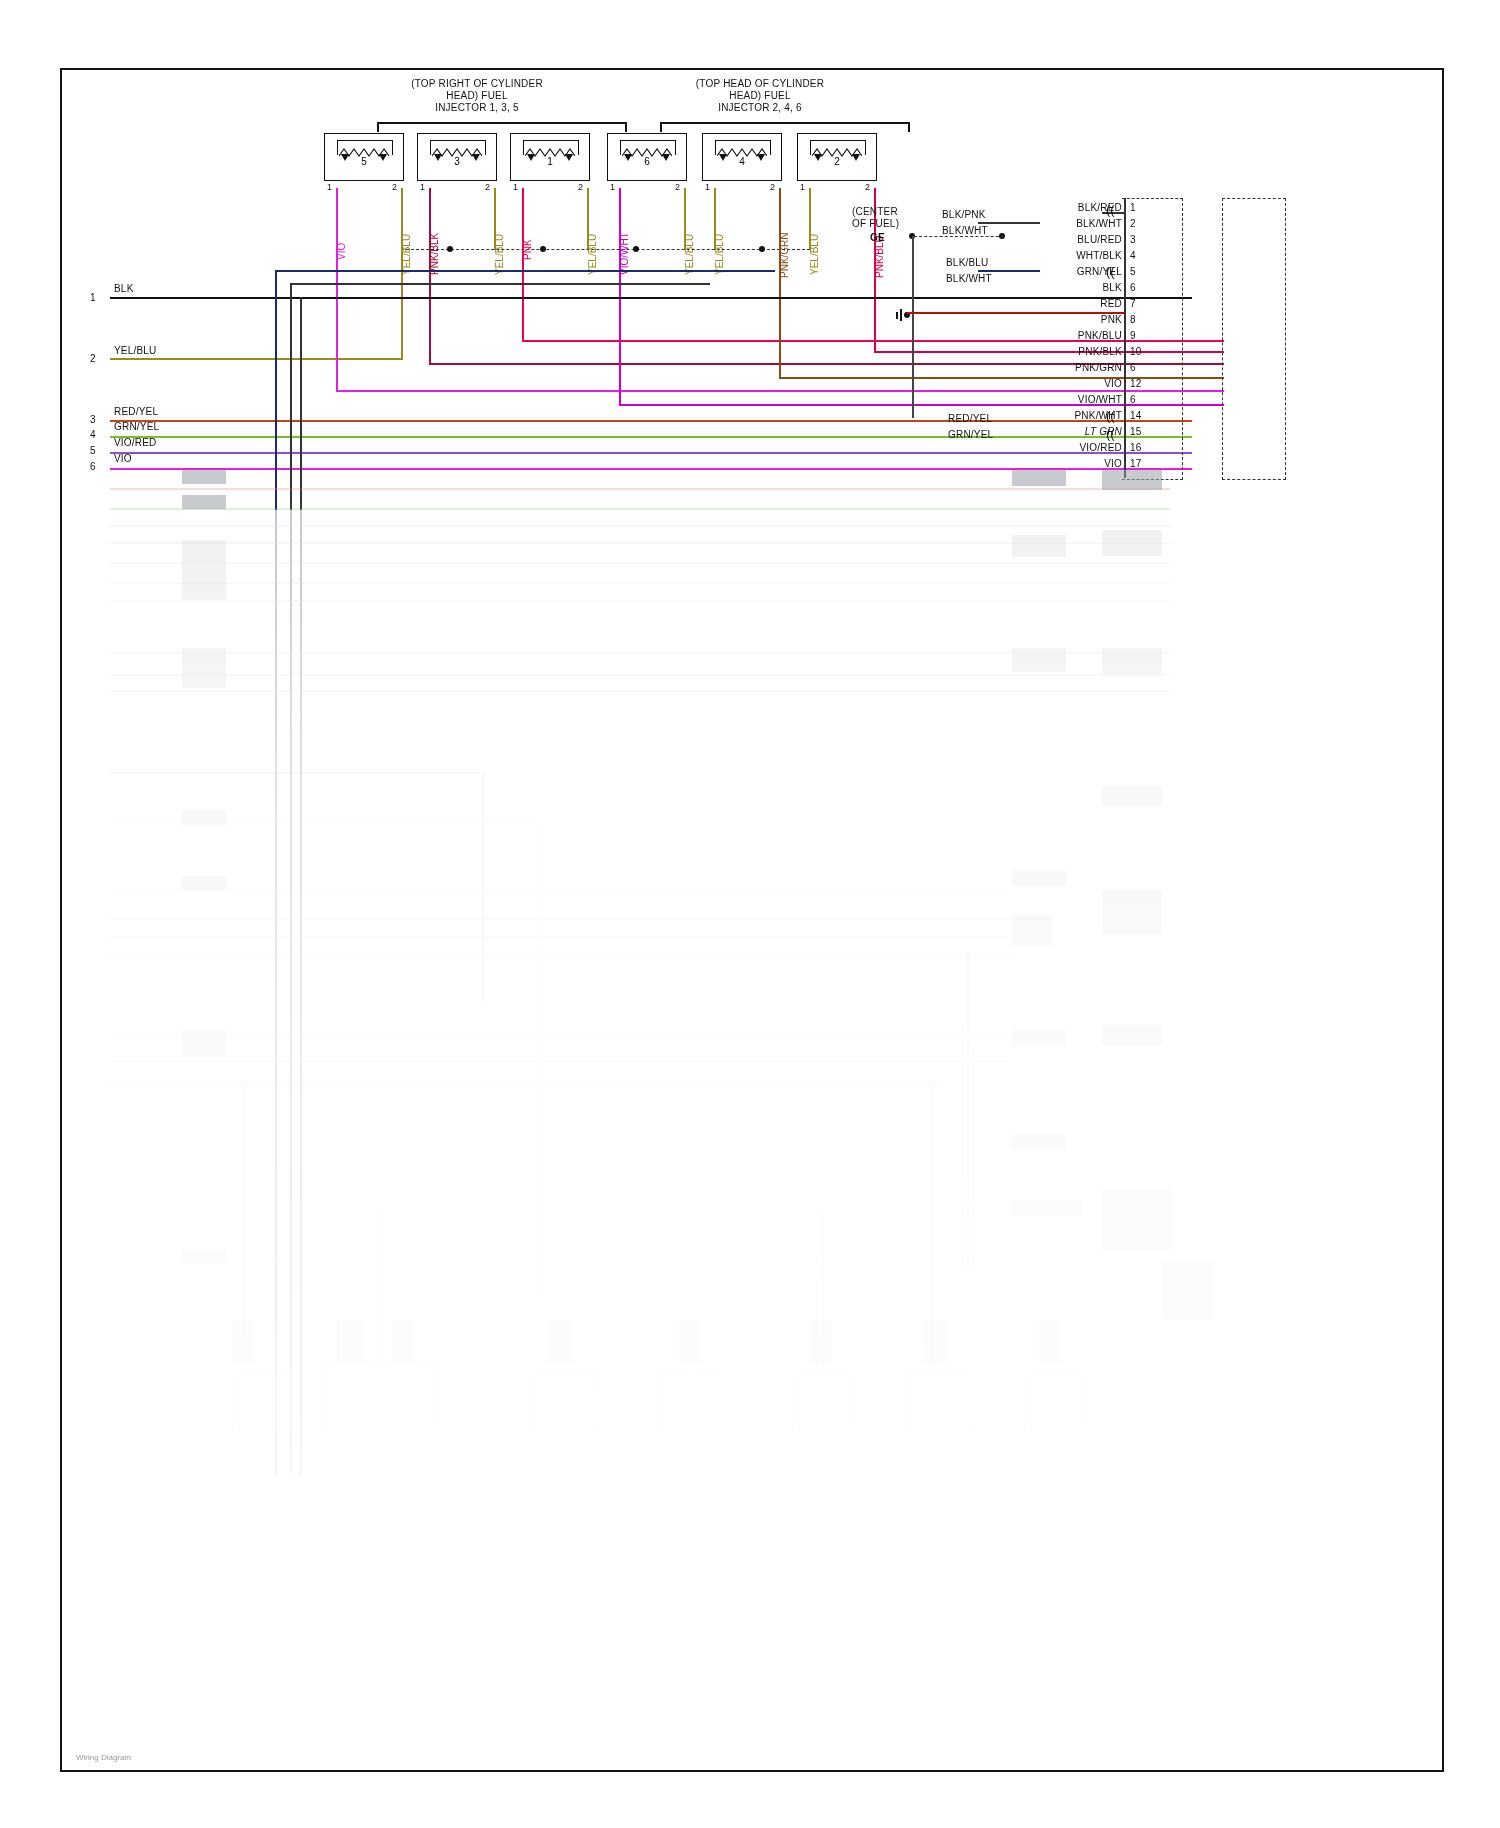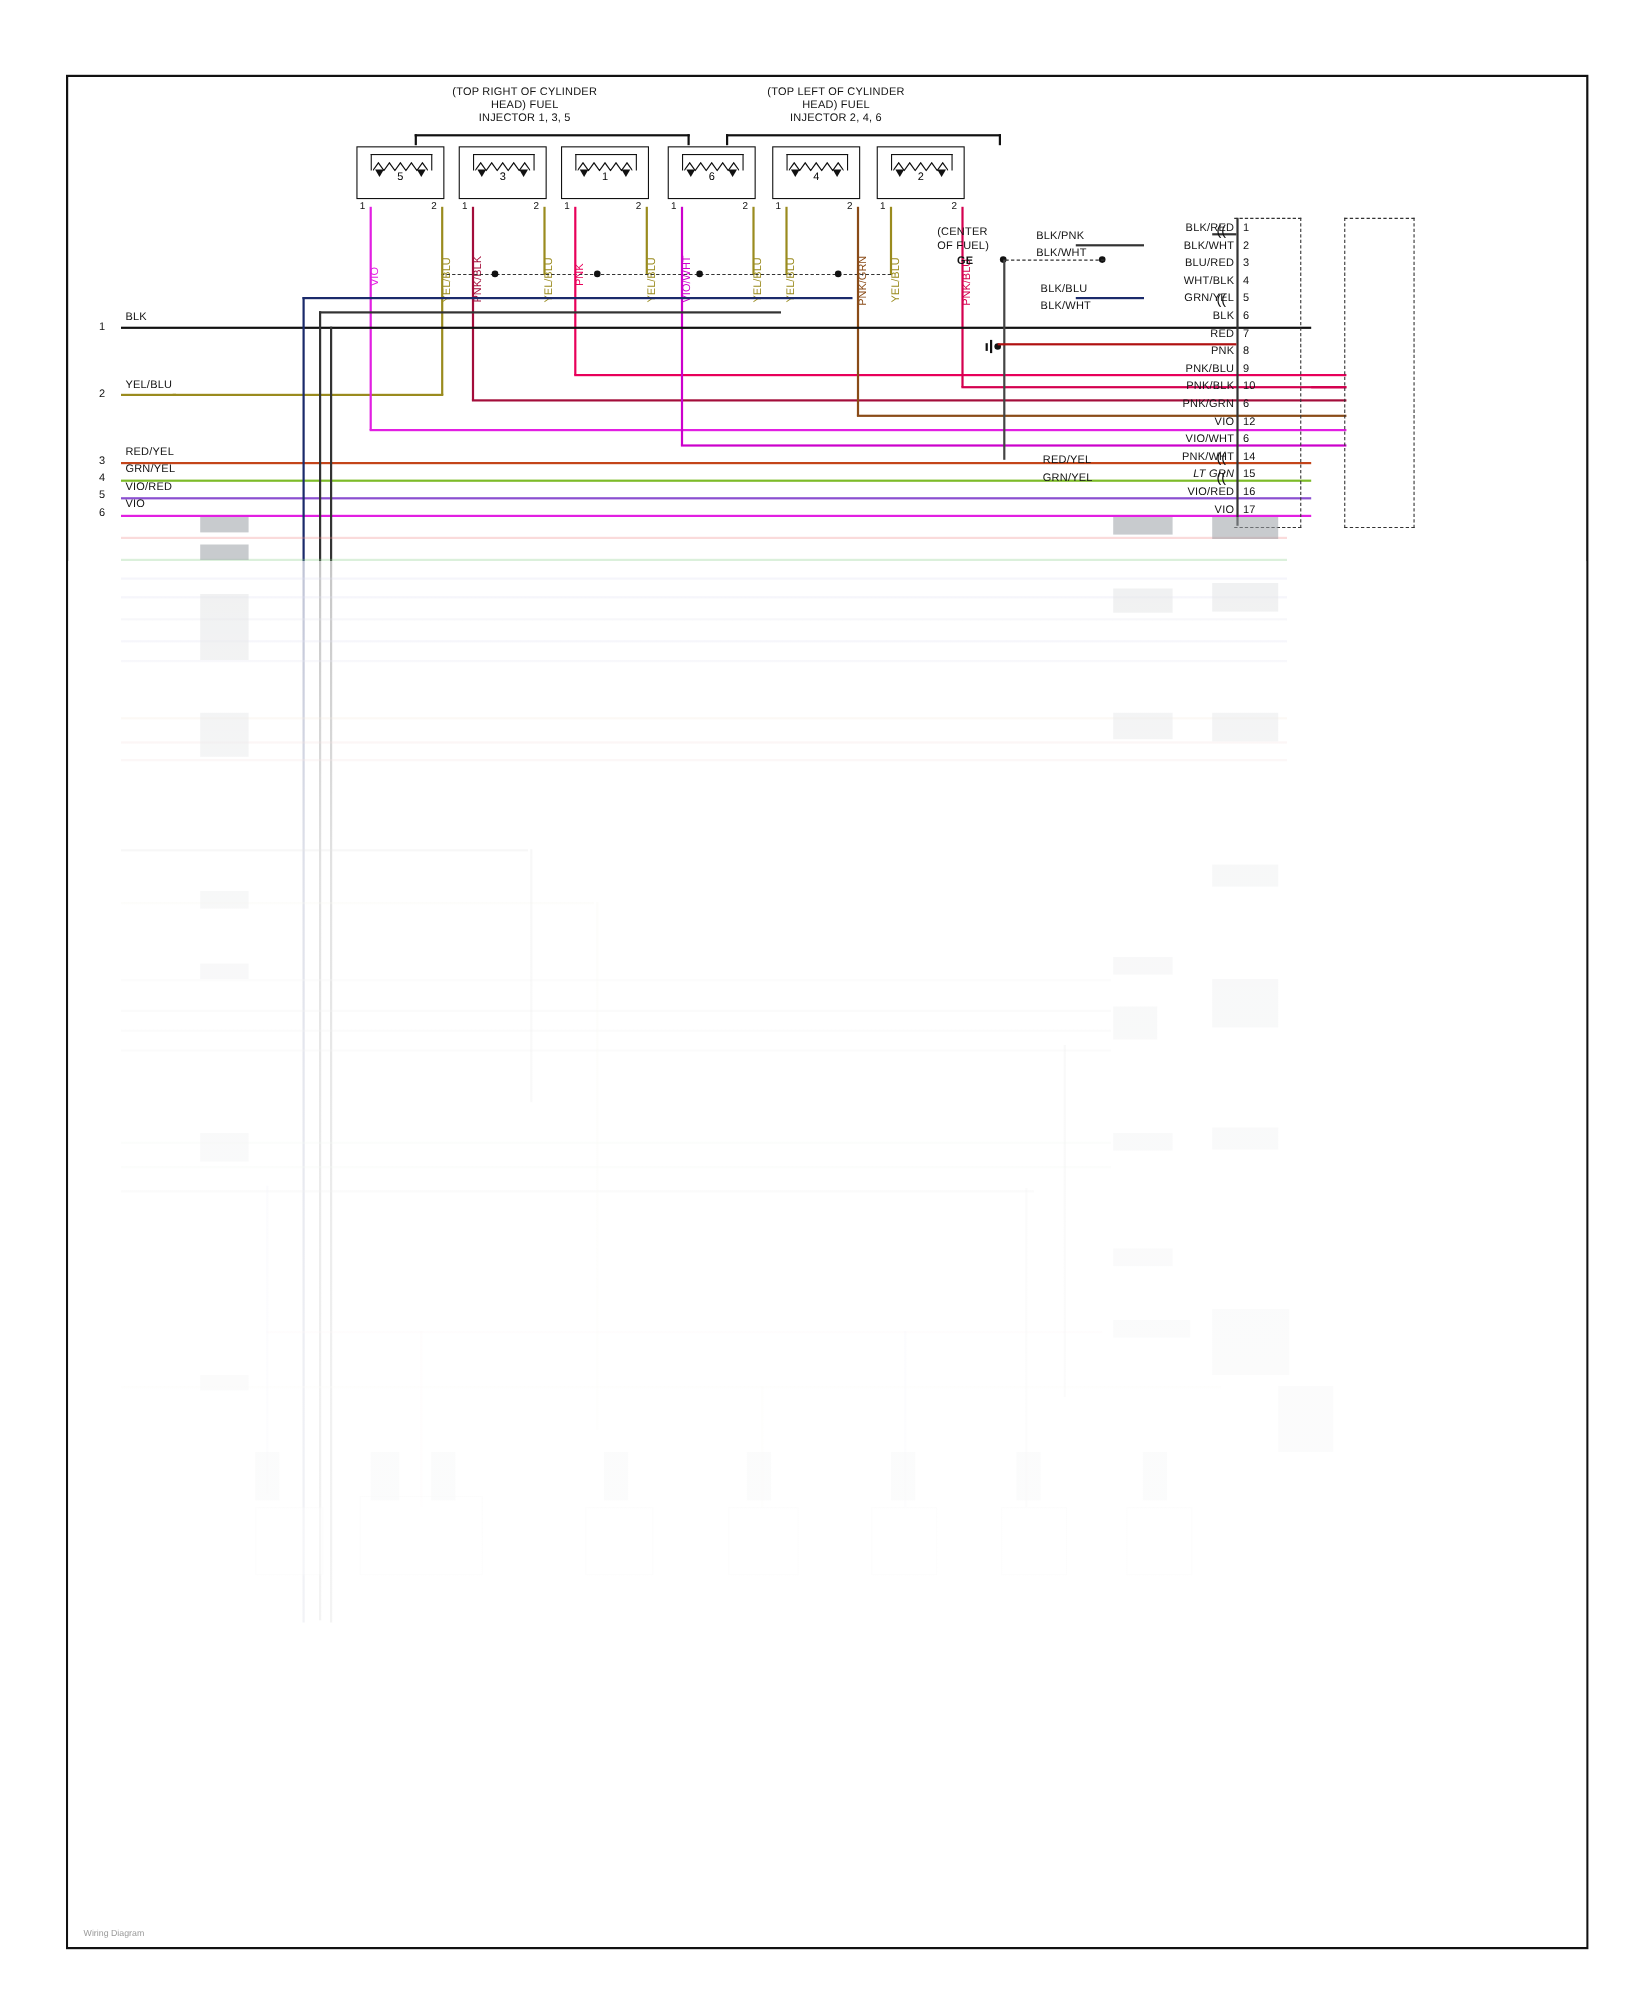--- a/index.html
+++ b/index.html
@@ -35,21 +35,21 @@
 
 <div id="page">
   <div id="sheet">
 
     <div class="lbl title-small" style="left:295px;top:8px;width:240px;">
       <div>(TOP RIGHT OF CYLINDER</div>
       <div>HEAD) FUEL</div>
       <div>INJECTOR 1, 3, 5</div>
     </div>
     <div class="lbl title-small" style="left:578px;top:8px;width:240px;">
-      <div>(TOP LEFT OF CYLINDER</div>
+      <div>(TOP HEAD OF CYLINDER</div>
       <div>HEAD) FUEL</div>
       <div>INJECTOR 2, 4, 6</div>
     </div>
 
     <div class="wire h" style="left:315px;top:52px;width:250px;"></div>
     <div class="wire v" style="left:315px;top:52px;height:10px;"></div>
     <div class="wire v" style="left:563px;top:52px;height:10px;"></div>
     <div class="wire h" style="left:598px;top:52px;width:250px;"></div>
     <div class="wire v" style="left:598px;top:52px;height:10px;"></div>
     <div class="wire v" style="left:846px;top:52px;height:10px;"></div>

